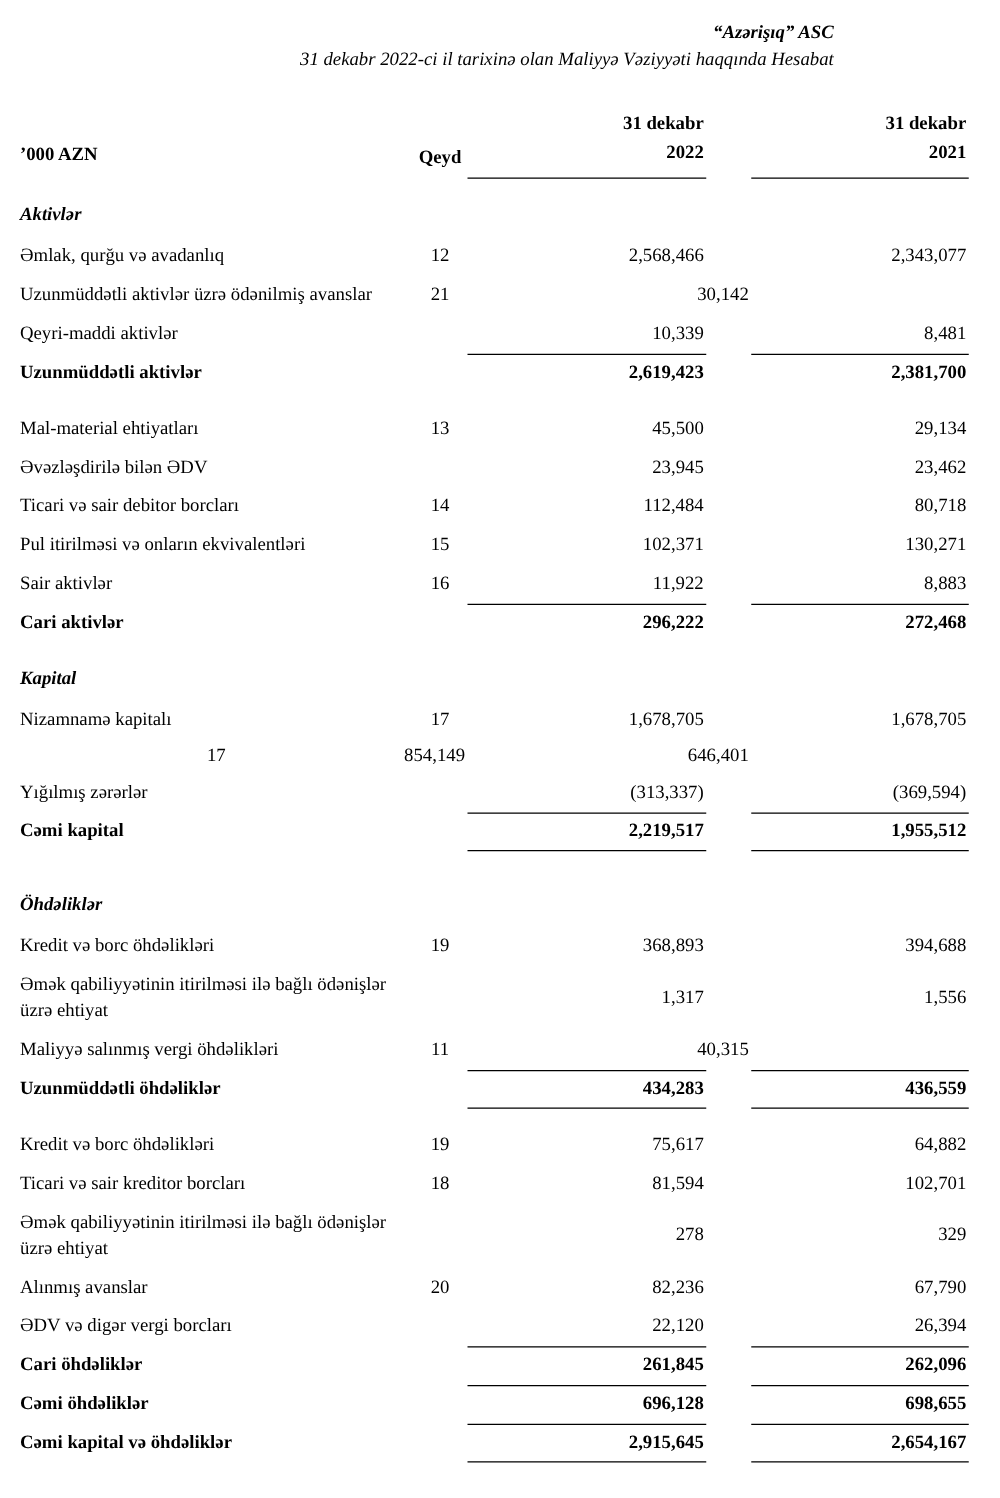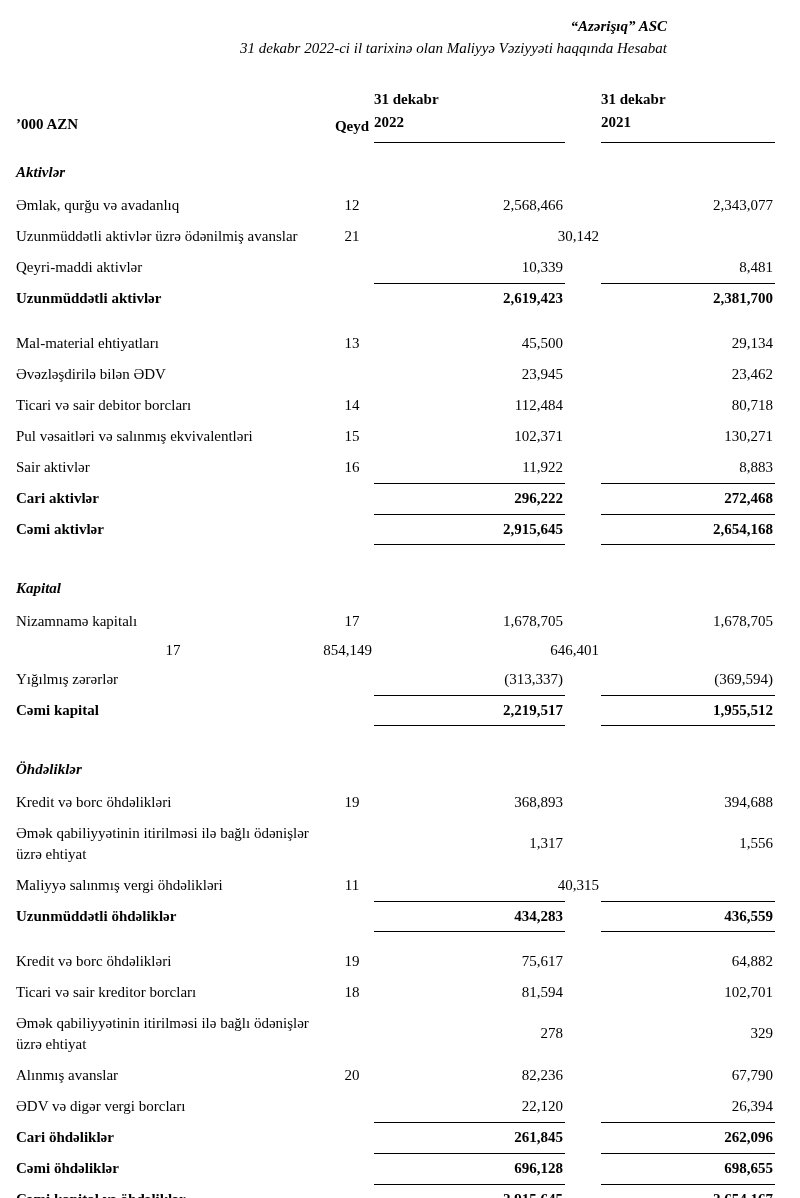--- a/index.html
+++ b/index.html
@@ -39,21 +39,21 @@
     display: flex; align-items: center; justify-content: flex-end;
     padding: 5px 2px;
   }
   .c-gap { }
 
   
   .header-row { align-items: end; }
   .h-text { font-weight: bold; font-size: 15px; padding-bottom: 8px; }
   .h-note { display: flex; justify-content: center; align-items: end; }
   .c-num-head {
-    text-align: left;
+    text-align: right;
     font-weight: bold;
     font-size: 15px;
     line-height: 23px;
     border-bottom: 1.5px solid #000;
     padding: 0 2px 8px 0;
   }
 
   
   .section .c-label { font-weight: bold; padding-top: 19px; padding-bottom: 7px; font-style: italic; }
 
@@ -141,47 +141,40 @@
           <div class="c-num">23,462</div>
         </div>
         <div class="grid-row item">
           <div class="c-label">Ticari və sair debitor borcları</div>
           <div class="c-note">14</div>
           <div class="c-num">112,484</div>
           <div class="c-gap"></div>
           <div class="c-num">80,718</div>
         </div>
         <div class="grid-row item">
-          <div class="c-label">Pul vəsaitləri və salınmış ekvivalentləri</div>
+          <div class="c-label">Pul itirilməsi və onların ekvivalentləri</div>
           <div class="c-note">15</div>
           <div class="c-num">102,371</div>
           <div class="c-gap"></div>
           <div class="c-num">130,271</div>
         </div>
         <div class="grid-row item">
           <div class="c-label">Sair aktivlər</div>
           <div class="c-note">16</div>
           <div class="c-num">11,922</div>
           <div class="c-gap"></div>
           <div class="c-num">8,883</div>
         </div>
         <div class="grid-row total">
           <div class="c-label">Cari aktivlər</div>
           <div class="c-note"></div>
           <div class="c-num lt">296,222</div>
           <div class="c-gap"></div>
           <div class="c-num lt">272,468</div>
         </div>
-        <div class="grid-row total gap-after">
-          <div class="c-label">Cəmi aktivlər</div>
-          <div class="c-note"></div>
-          <div class="c-num lt lb">2,915,645</div>
-          <div class="c-gap"></div>
-          <div class="c-num lt lb">2,654,168</div>
-        </div>
         <div class="grid-row section">
           <div class="c-label">Kapital</div>
           <div class="c-note"></div>
           <div class="c-num"></div>
           <div class="c-gap"></div>
           <div class="c-num"></div>
         </div>
         <div class="grid-row item">
           <div class="c-label">Nizamnamə kapitalı</div>
           <div class="c-note">17</div>

